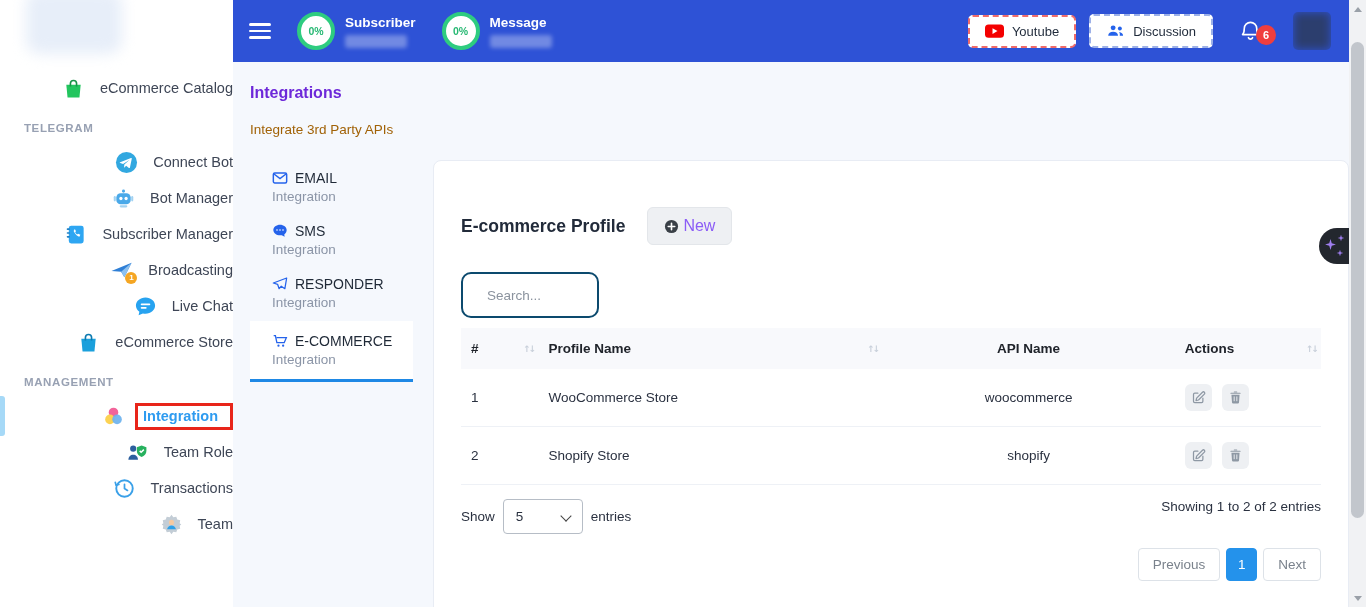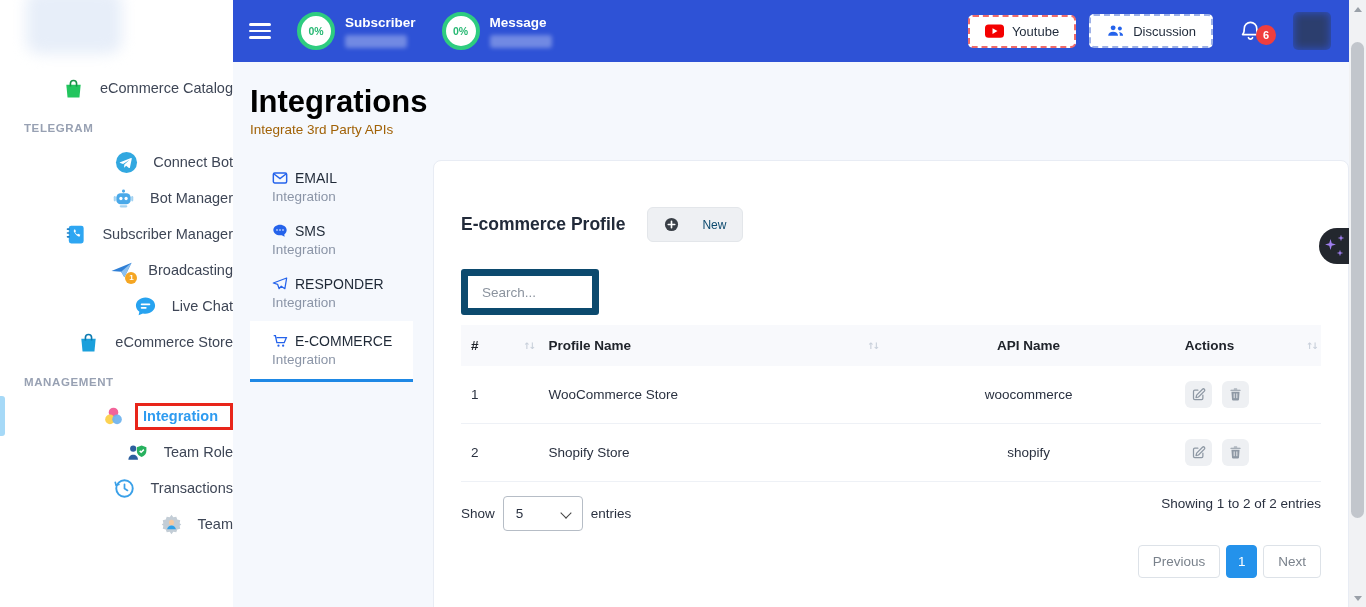--- a/index.html
+++ b/index.html
@@ -42,36 +42,36 @@
   .ai-fab{position:absolute;right:17px;top:228px;width:30px;height:36px;background:#23272e;border-radius:18px 0 0 18px;z-index:20;cursor:pointer;}
   .ai-fab svg{position:absolute;}
   .scrollbar{position:absolute;right:0;top:0;width:17px;height:607px;background:#f1f2f4;z-index:30;}
   .sb-arrow{position:absolute;left:0;width:17px;height:14px;display:flex;align-items:center;justify-content:center;cursor:pointer;}
   .tri-up{width:0;height:0;border-left:4px solid transparent;border-right:4px solid transparent;border-bottom:5px solid #9aa0a8;}
   .tri-dn{width:0;height:0;border-left:4px solid transparent;border-right:4px solid transparent;border-top:5px solid #9aa0a8;}
   .sb-thumb{position:absolute;left:2px;top:42px;width:13px;height:476px;background:#c2c6cc;border-radius:7px;cursor:pointer;}
 
   
   .content{position:absolute;left:233px;top:62px;right:17px;bottom:0;background:#f5f8fd;}
-  .page-title{position:absolute;left:17px;top:22px;font-size:31px;font-weight:700;color:#000000;}
+  .page-title{position:absolute;left:17px;top:22px;font-size:16px;font-weight:700;color:#6d28d9;}
   .page-sub{position:absolute;left:17px;top:60px;font-size:13.5px;color:#a16207;}
 
   .subnav{position:absolute;left:17px;top:100px;width:163px;}
   .sn-item{box-sizing:border-box;width:163px;padding:8px 0 10px 22px;margin-bottom:0;cursor:pointer;}
   .sn-item+.sn-item{margin-top:1px;}
   .sn-title{display:flex;align-items:center;gap:7px;font-weight:400;font-size:14px;color:#1f2937;}
   .sn-title svg{width:16px;height:16px;color:#2563eb;flex:0 0 16px;}
   .sn-sub{margin-top:3px;font-size:13.5px;color:#8b95a7;}
   .sn-active{background:#fff;border-bottom:3px solid #1e88e5;padding-top:12px;padding-bottom:12px;}
 
   .card{position:absolute;left:200px;top:98px;right:0;bottom:-2px;background:#fff;border:1px solid #e8ecf4;border-radius:8px 8px 0 0;box-sizing:border-box;padding:46px 27px 0;}
   .panel-head{display:flex;align-items:center;gap:22px;}
   .panel-title{font-size:17.5px;font-weight:700;color:#222b3a;}
-  .new-btn{display:flex;align-items:center;gap:23px;background:#eef0f3;border:1px solid #e3e6ea;border-radius:6px;padding:9px 16px;font-size:12px;color:#0c4a6e;cursor:pointer;}
-  .search-input{margin-top:27px;width:138px;height:46px;box-sizing:border-box;border:7px solid #0c4a6e;border-radius:3px;padding:0 14px;font-size:13.5px;color:#333;outline:none;font-family:inherit;background:#fff;}
+  .new-btn{display:flex;align-items:center;gap:4px;background:#eef0f3;border:1px solid #e3e6ea;border-radius:6px;padding:9px 16px;font-size:16px;color:#8b5cf6;cursor:pointer;}
+  .search-input{margin-top:27px;width:138px;height:46px;box-sizing:border-box;border:2px solid #0c4a6e;border-radius:10px;padding:0 24px;font-size:13.5px;color:#333;outline:none;font-family:inherit;background:#fff;}
   .search-input::placeholder{color:#8b939e;}
 
   table.grid{width:100%;border-collapse:collapse;margin-top:10px;font-size:13.5px;}
   .grid th{position:relative;text-align:left;background:#f8f9fc;color:#20242b;font-weight:700;padding:13px 10px;font-size:13.5px;}
   .grid td{padding:15px 10px;color:#2a3140;border-bottom:1px solid #eef1f6;}
   .grid th.c,.grid td.c{text-align:center;}
   .col-num{width:9%;}.col-profile{width:40%;}.col-api{width:34%;}.col-actions{width:17%;}
   .sort{position:absolute;right:4px;top:50%;transform:translateY(-50%);font-size:9px;color:#c9d0db;letter-spacing:-2px;font-family:"DejaVu Sans",sans-serif;}
   .act-btn{display:inline-flex;align-items:center;justify-content:center;width:27px;height:27px;background:#eef0f3;border-radius:6px;margin-right:6px;cursor:pointer;vertical-align:middle;}
   .act-btn svg{width:15px;height:15px;}

